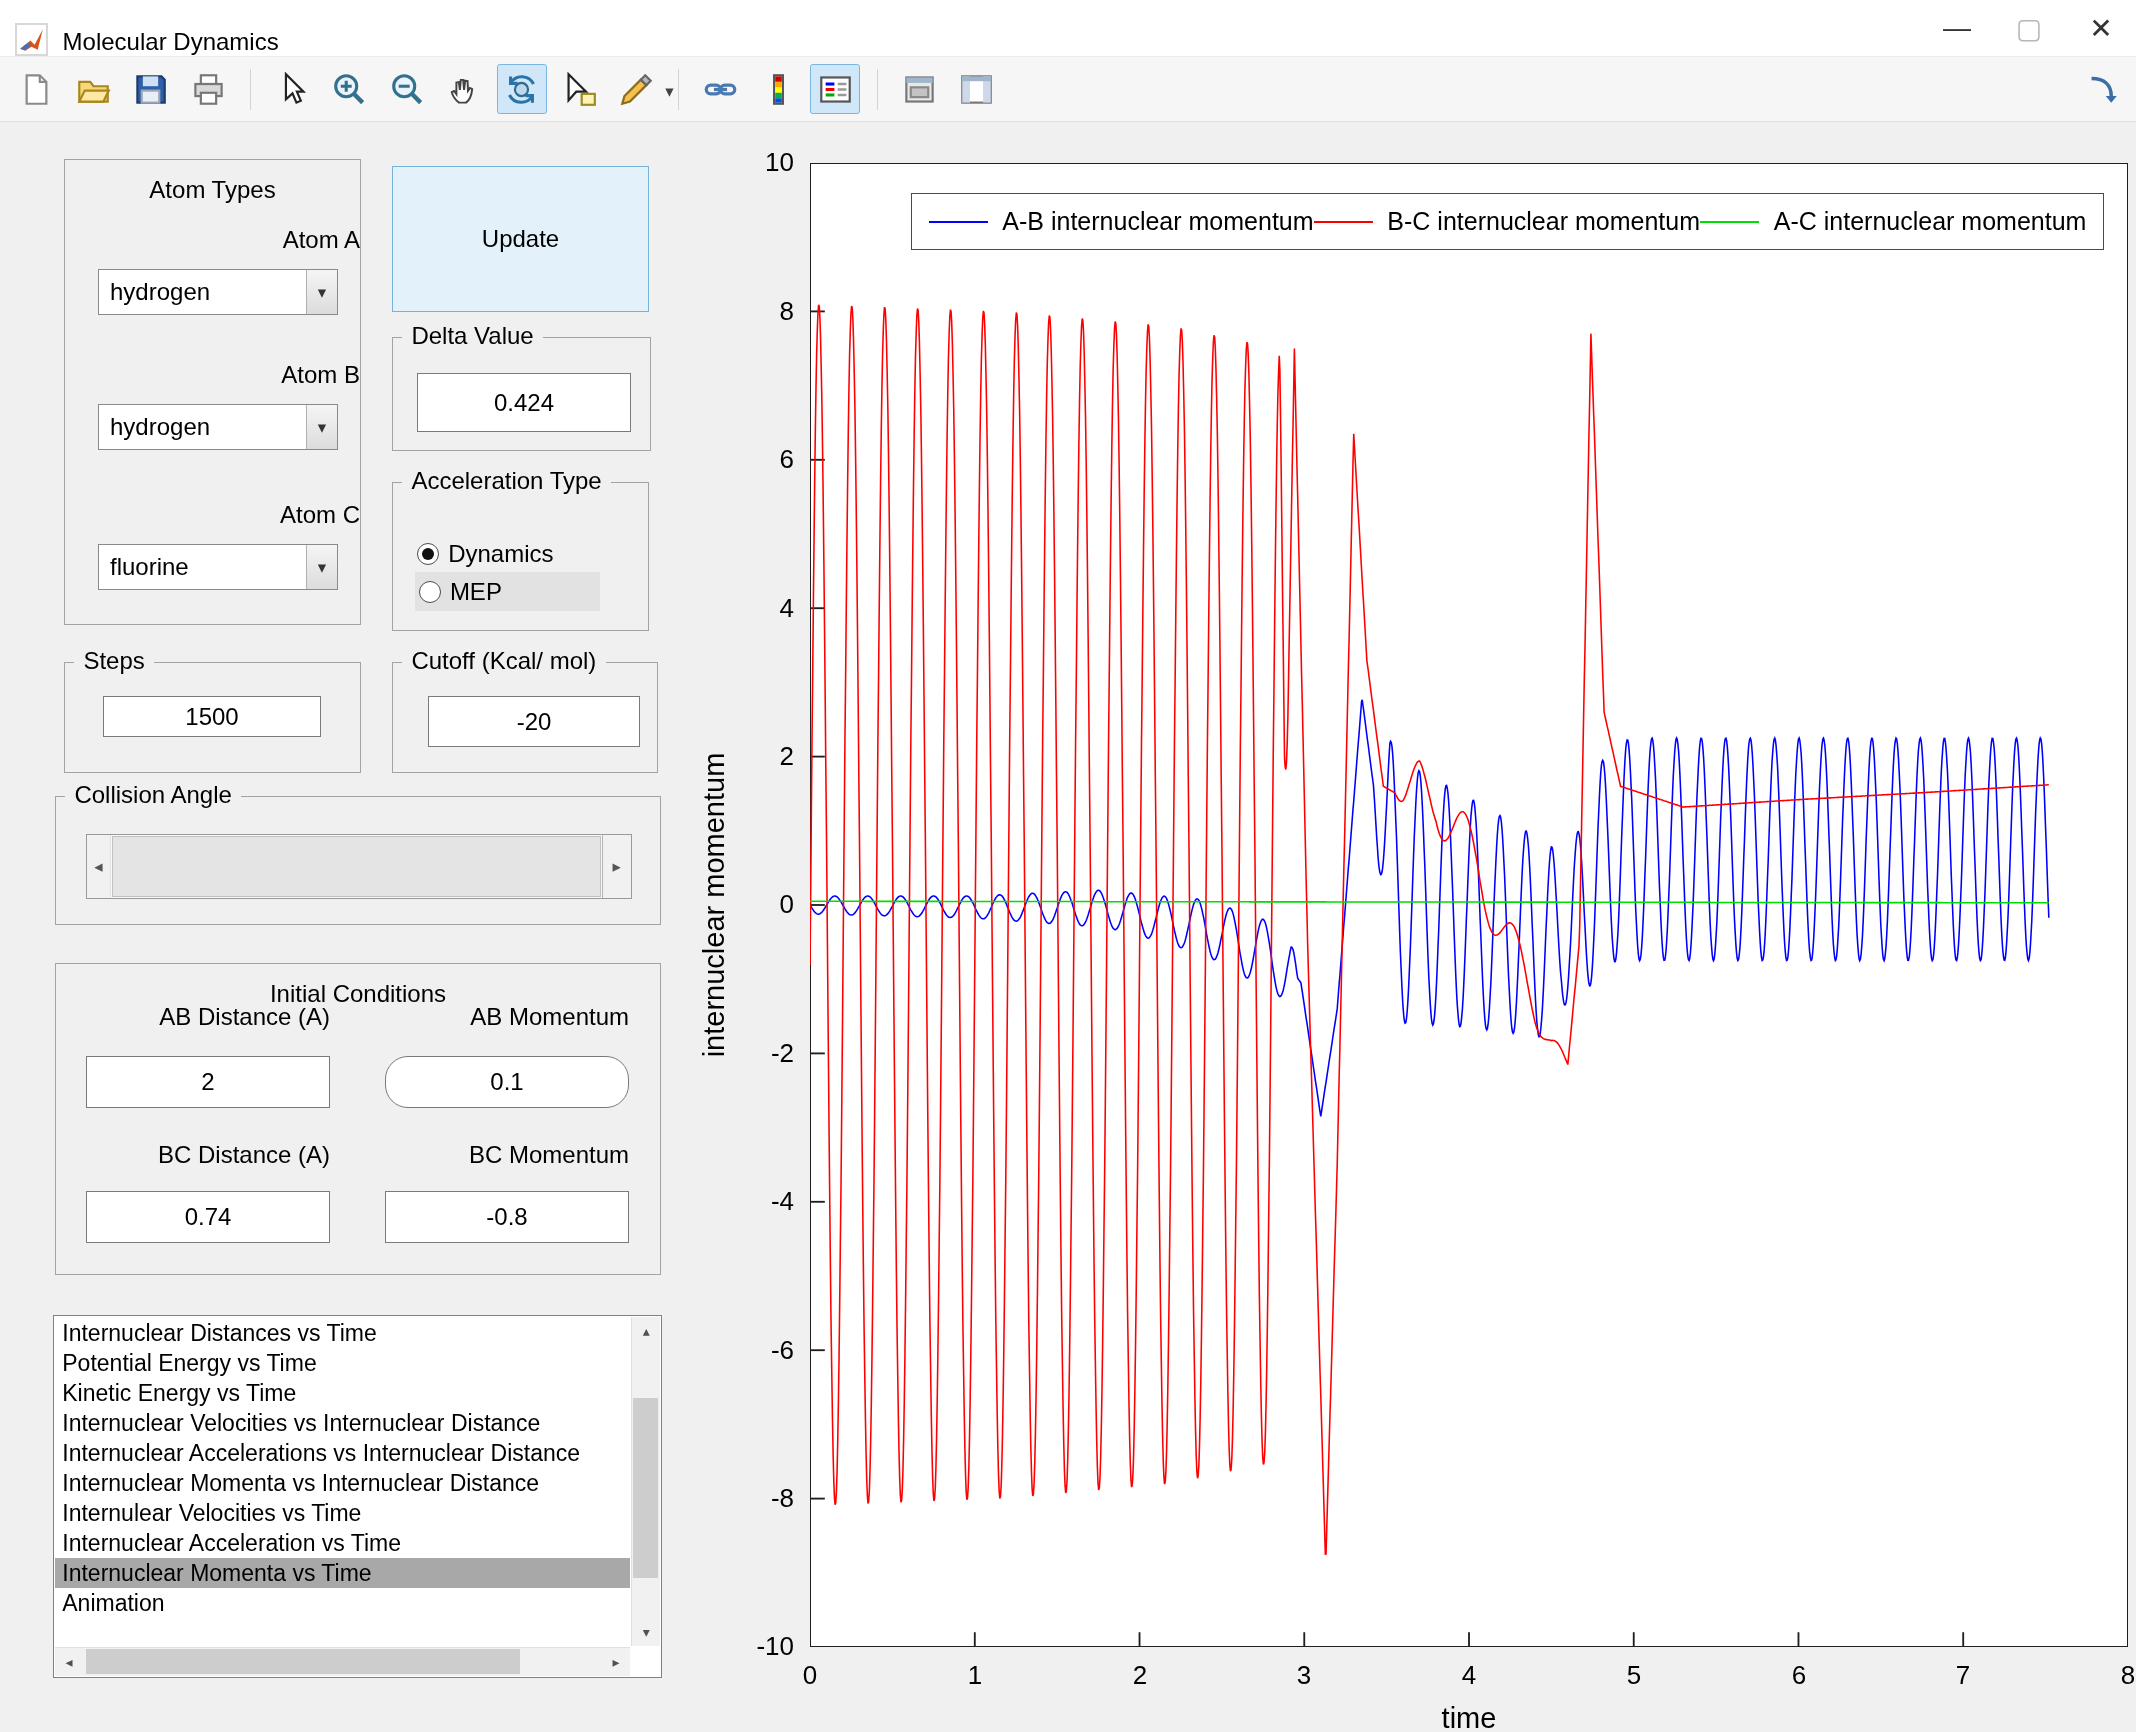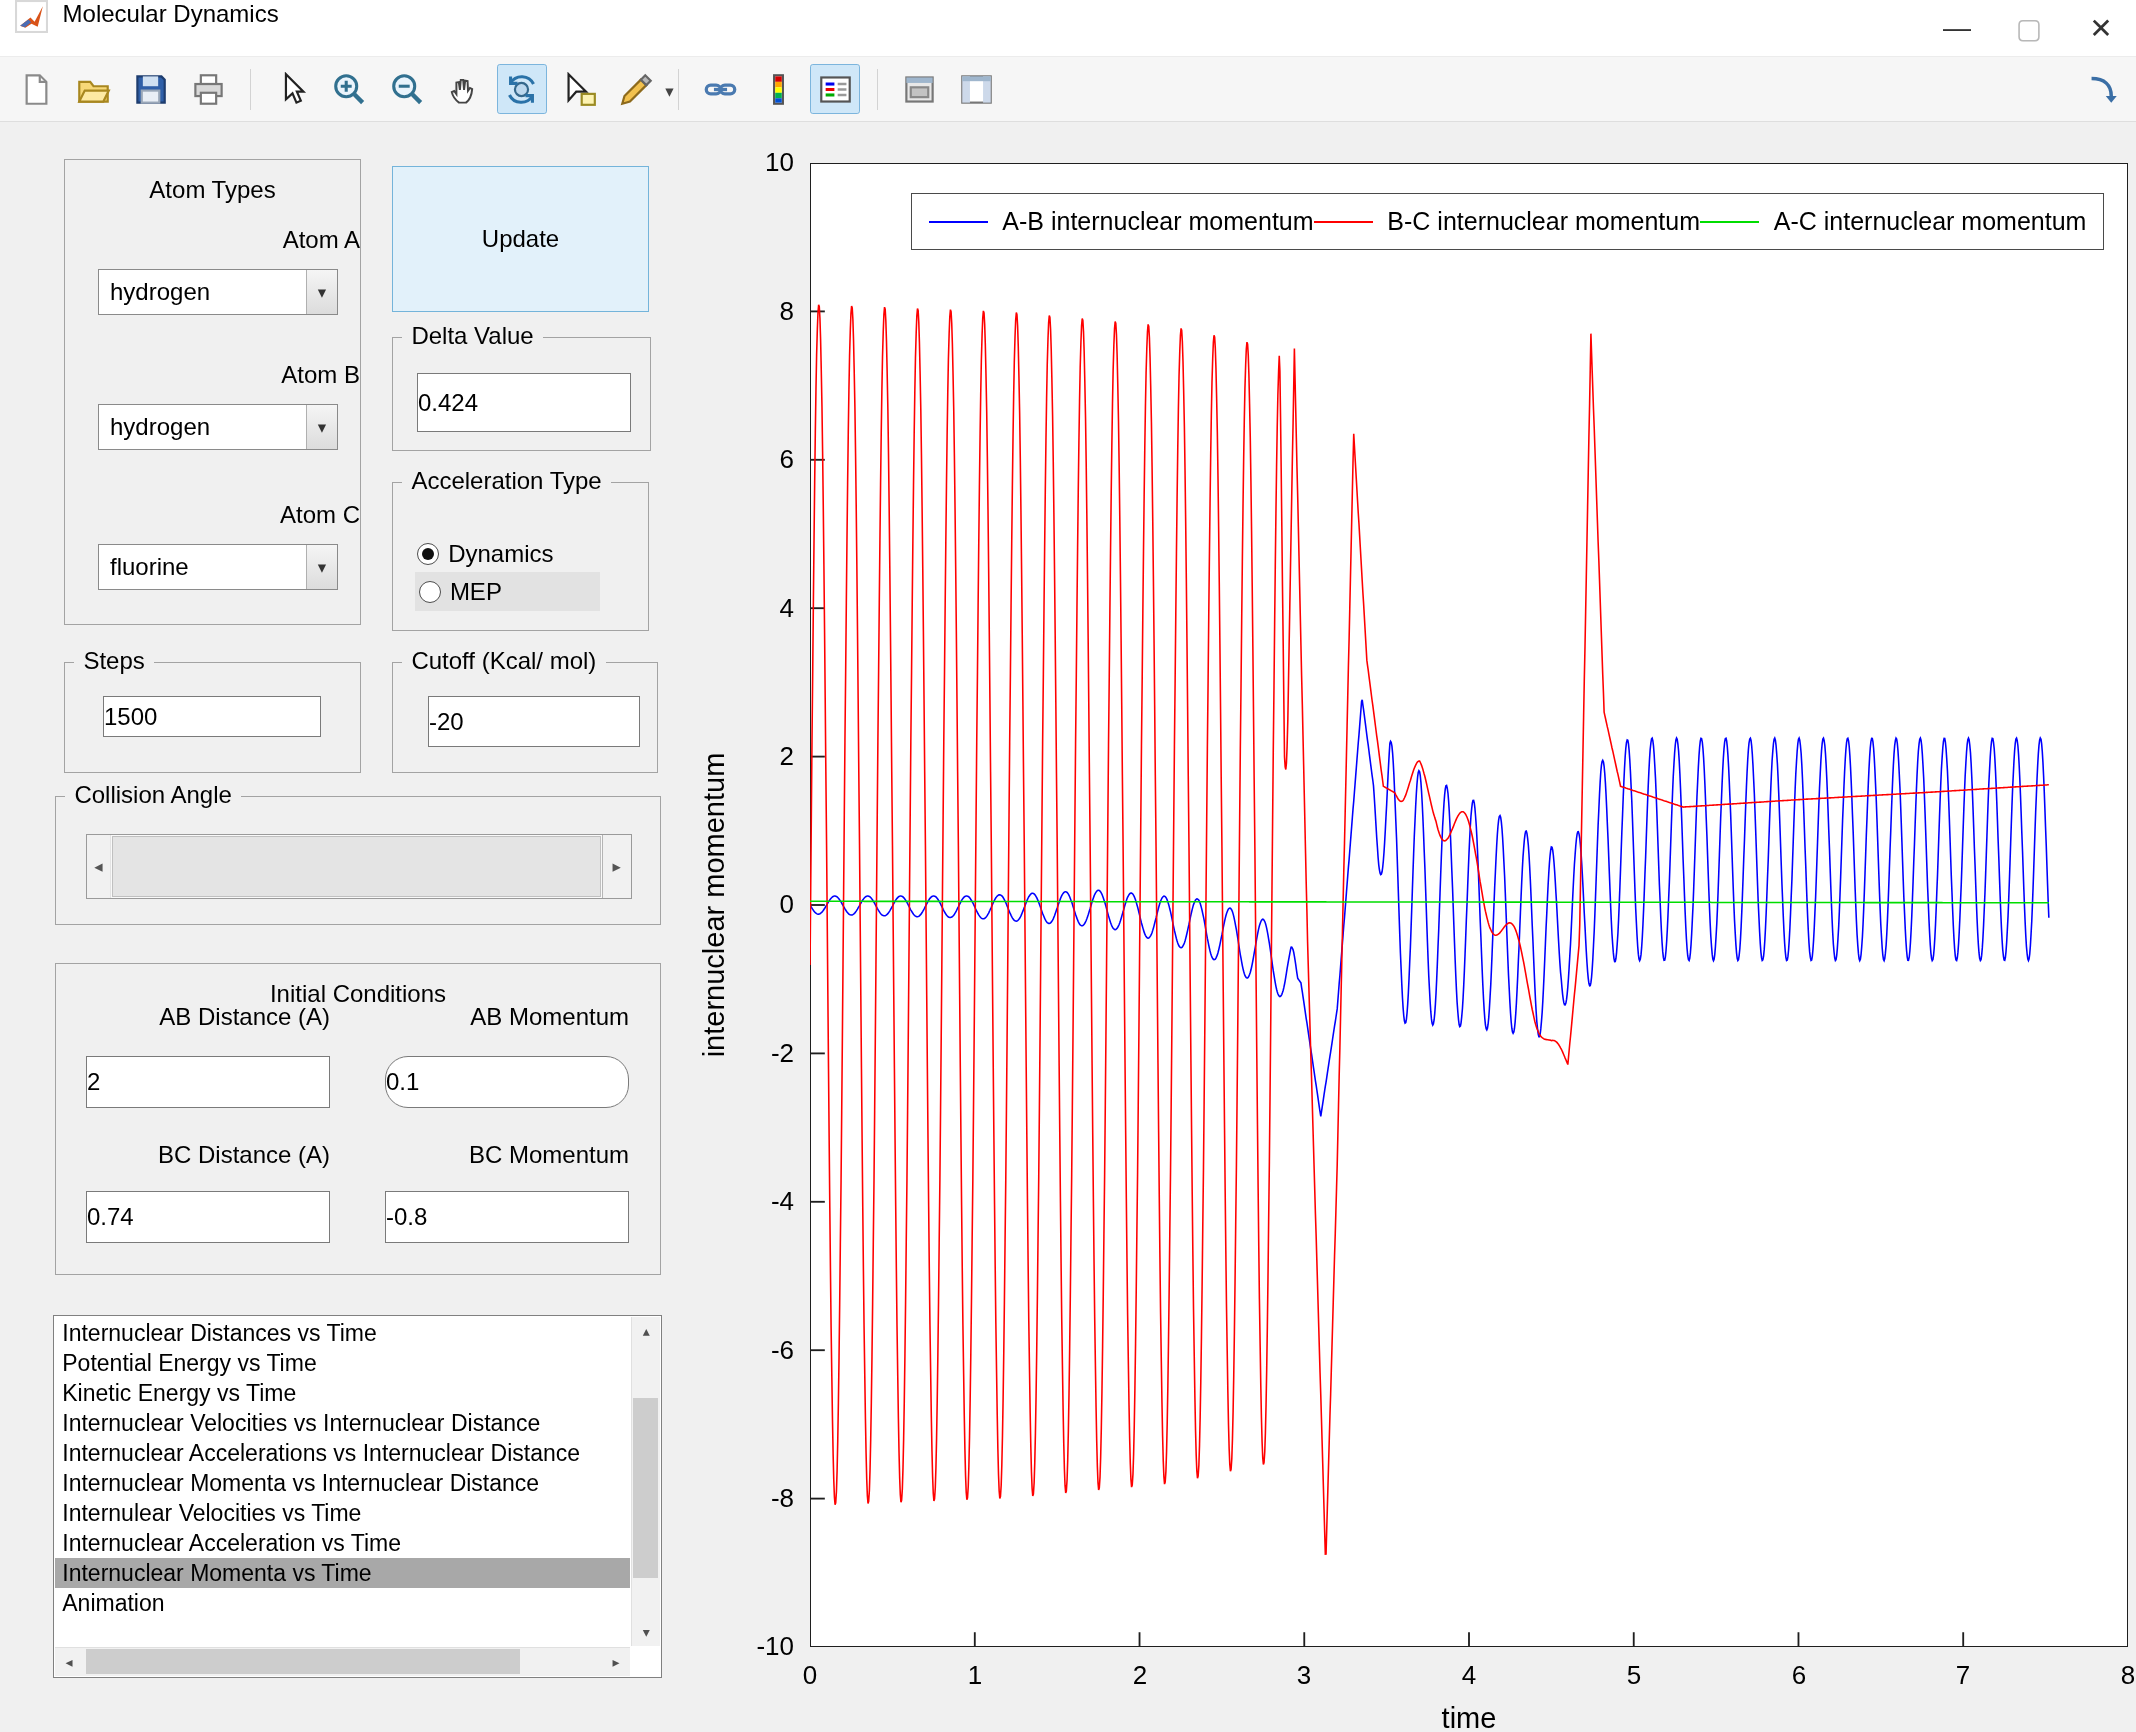--- a/index.html
+++ b/index.html
@@ -5,41 +5,41 @@
   * { margin:0; padding:0; box-sizing:border-box; }
   html,body { width:2137px; height:1732px; }
   body {
     background:#f0f0f0;
     font-family:"Liberation Sans", sans-serif;
     position:relative;
     overflow:hidden;
     color:#000;
   }
   
-  .titlebar { position:absolute; left:0; top:0; width:100%; height:57px; background:#ffffff; display:flex; align-items:flex-start; border-bottom:0.9px solid #ececec; }
+  .titlebar { position:absolute; left:0; top:0; width:100%; height:57px; background:#ffffff; display:flex; align-items:flex-end; border-bottom:0.9px solid #ececec; }
   .app-icon { width:33px; height:33px; margin-left:14.8px; }
   .title-text { font-size:24px; margin-left:14.8px; }
   .win-controls { margin-left:auto; display:flex; height:100%; }
   .win-btn { width:72px; height:100%; display:flex; align-items:center; justify-content:center; font-size:28px; color:#333; }
   .win-btn.max { color:#b8b8b8; }
   
   .toolbar { position:absolute; left:0; top:57px; width:100%; height:65px; background:#f6f6f6; border-bottom:0.9px solid #dedede; display:flex; align-items:center; padding-left:11px; gap:7.4px; }
   .tool { width:50px; height:50px; display:flex; align-items:center; justify-content:center; border:1.8px solid transparent; border-radius:2.8px; position:relative; }
   .tool svg { width:35px; height:35px; }
   .tool.active { background:#cfe7f8; border-color:#7cb5dd; }
   .tool .caret { position:absolute; right:-13px; top:16.6px; font-size:16.6px; color:#444; font-family:"DejaVu Sans", sans-serif; }
   .tsep { width:0.9px; height:41px; background:#d3d3d3; margin:0 9.2px; }
   .tool-dock { margin-left:auto; margin-right:9.2px; }
   
   .panel { position:absolute; border:0.9px solid #a3a3a3; background:#f0f0f0; }
   .ptitle { position:absolute; top:-15.7px; background:#f0f0f0; padding:0 9.2px; font-size:24px; white-space:nowrap; }
   .ptitle.centered { left:50%; transform:translateX(-50%);margin-top:32px; }
   .ptitle.left { left:9.2px; }
   .lbl { position:absolute; font-size:24px; text-align:right; }
-  input.edit { position:absolute; background:#fff; border:0.9px solid #7a7a7a; font-size:24px; text-align:left; font-family:"Liberation Sans", sans-serif; color:#000; }
+  input.edit { position:absolute; background:#fff; border:0.9px solid #7a7a7a; font-size:24px; text-align:center; font-family:"Liberation Sans", sans-serif; color:#000; }
   .combo { position:absolute; background:#fff; border:0.9px solid #8a8a8a; }
   .combo .val { position:absolute; left:11px; top:0; bottom:0; display:flex; align-items:center; font-size:24px; }
   .combo .cbtn { position:absolute; right:0; top:0; bottom:0; width:31px; background:linear-gradient(#f5f5f5,#dcdcdc); border-left:0.9px solid #b0b0b0; display:flex; align-items:center; justify-content:center; font-size:16.6px; color:#333; font-family:"DejaVu Sans", sans-serif; }
   .update-btn { position:absolute; left:392px; top:166px; width:257px; height:146px; background:#e2f1fa; border:1.8px solid #74b4da; font-size:24px; display:flex; align-items:center; justify-content:center; }
   .radio-row { position:absolute; display:flex; align-items:center; gap:9.2px; }
   .radio-row.mep { background:#e2e2e2; padding:5.5px 55px 5.5px 3.7px; }
   .radio { width:22px; height:22px; border-radius:50%; border:1.8px solid #4d4d4d; background:#fff; position:relative; flex:none; }
   .radio.checked::after { content:""; position:absolute; inset:3.7px; background:#111; border-radius:50%; }
   .radio-label { font-size:24px; }
   

